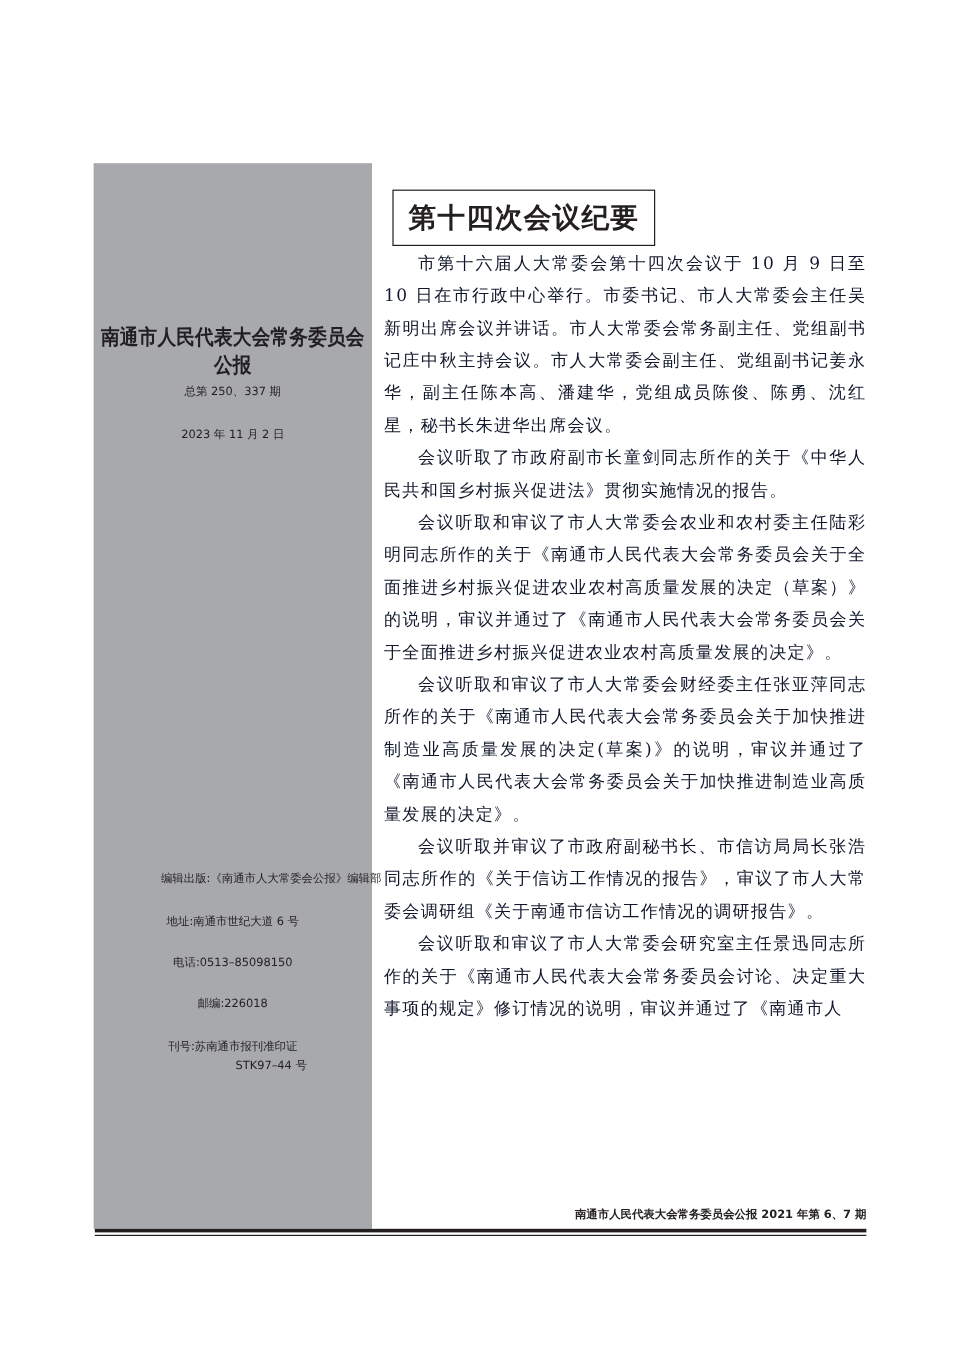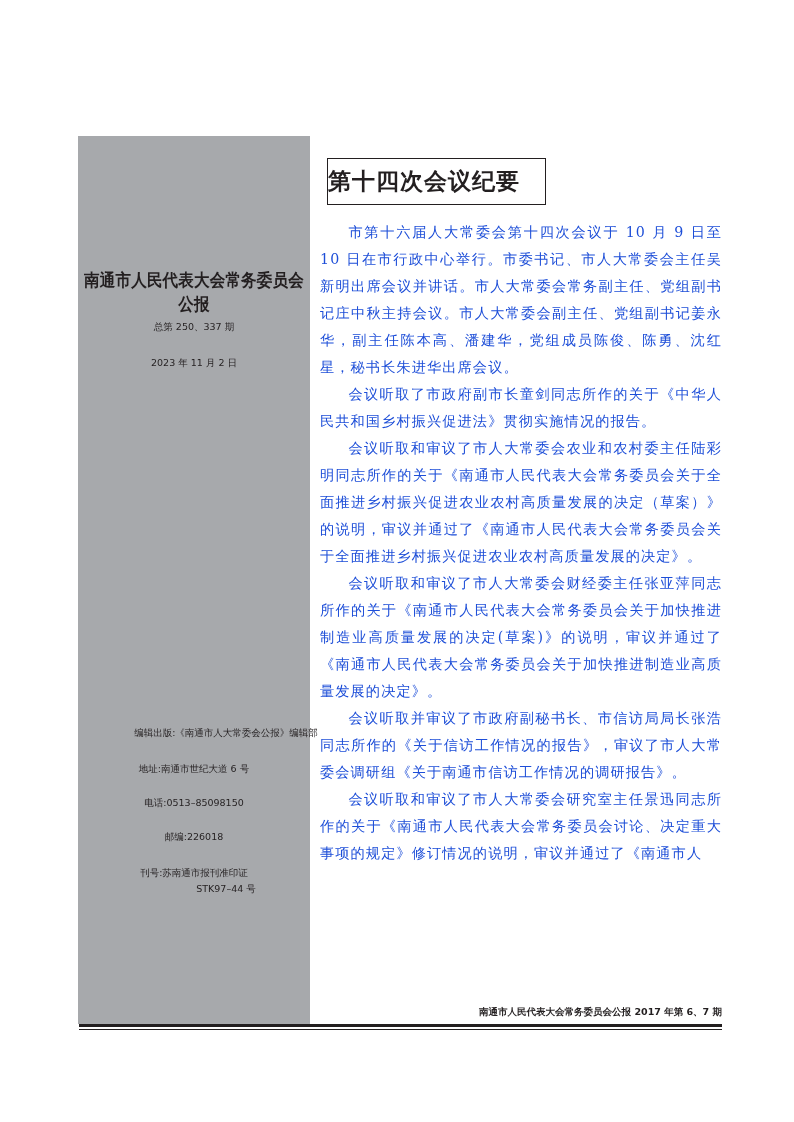--- a/index.html
+++ b/index.html
@@ -49,40 +49,40 @@
     .title-box {
       position: absolute;
       left: 327px;
       top: 158px;
       width: 219px;
       height: 47px;
       border: 1.3px solid #231f20;
       box-sizing: border-box;
       display: flex;
       align-items: center;
+      justify-content: center;
     }
     .title-text {
       font-family: "DejaVu Sans", "Liberation Sans", sans-serif;
       font-weight: bold;
       font-size: 23px;
       letter-spacing: 1px;
       color: #231f20;
     }
     .article {
       position: absolute;
       left: 320px;
       top: 207px;
       width: 402px;
       font-size: 14.2px;
       line-height: 27px;
       text-align: justify;
       text-align-last: left;
       letter-spacing: 1.1px;
-      color: #1d4ed8;
-      margin-top: 12px;
+      color: #0f172a;
     }
     .article p {
       margin: 0;
       text-indent: 2em;
     }
     .footer-text {
       position: absolute;
       right: 72px;
       top: 1006px;
       font-family: "DejaVu Sans", "Liberation Sans", sans-serif;
@@ -129,15 +129,15 @@
 
 <div class="article">
   <p>市第十六届人大常委会第十四次会议于 10 月 9 日至 10 日在市行政中心举行。市委书记、市人大常委会主任吴新明出席会议并讲话。市人大常委会常务副主任、党组副书记庄中秋主持会议。市人大常委会副主任、党组副书记姜永华，副主任陈本高、潘建华，党组成员陈俊、陈勇、沈红星，秘书长朱进华出席会议。</p>
   <p>会议听取了市政府副市长童剑同志所作的关于《中华人民共和国乡村振兴促进法》贯彻实施情况的报告。</p>
   <p>会议听取和审议了市人大常委会农业和农村委主任陆彩明同志所作的关于《南通市人民代表大会常务委员会关于全面推进乡村振兴促进农业农村高质量发展的决定（草案）》的说明，审议并通过了《南通市人民代表大会常务委员会关于全面推进乡村振兴促进农业农村高质量发展的决定》。</p>
   <p>会议听取和审议了市人大常委会财经委主任张亚萍同志所作的关于《南通市人民代表大会常务委员会关于加快推进制造业高质量发展的决定(草案)》的说明，审议并通过了《南通市人民代表大会常务委员会关于加快推进制造业高质量发展的决定》。</p>
   <p>会议听取并审议了市政府副秘书长、市信访局局长张浩同志所作的《关于信访工作情况的报告》，审议了市人大常委会调研组《关于南通市信访工作情况的调研报告》。</p>
   <p>会议听取和审议了市人大常委会研究室主任景迅同志所作的关于《南通市人民代表大会常务委员会讨论、决定重大事项的规定》修订情况的说明，审议并通过了《南通市人</p>
 </div>
 
-<div class="footer-text">南通市人民代表大会常务委员会公报 2017 年第 6、7 期</div>
+<div class="footer-text">南通市人民代表大会常务委员会公报 2021 年第 6、7 期</div>
 <div class="rule-thick"></div>
 <div class="rule-thin"></div>
 
 </body></html>

